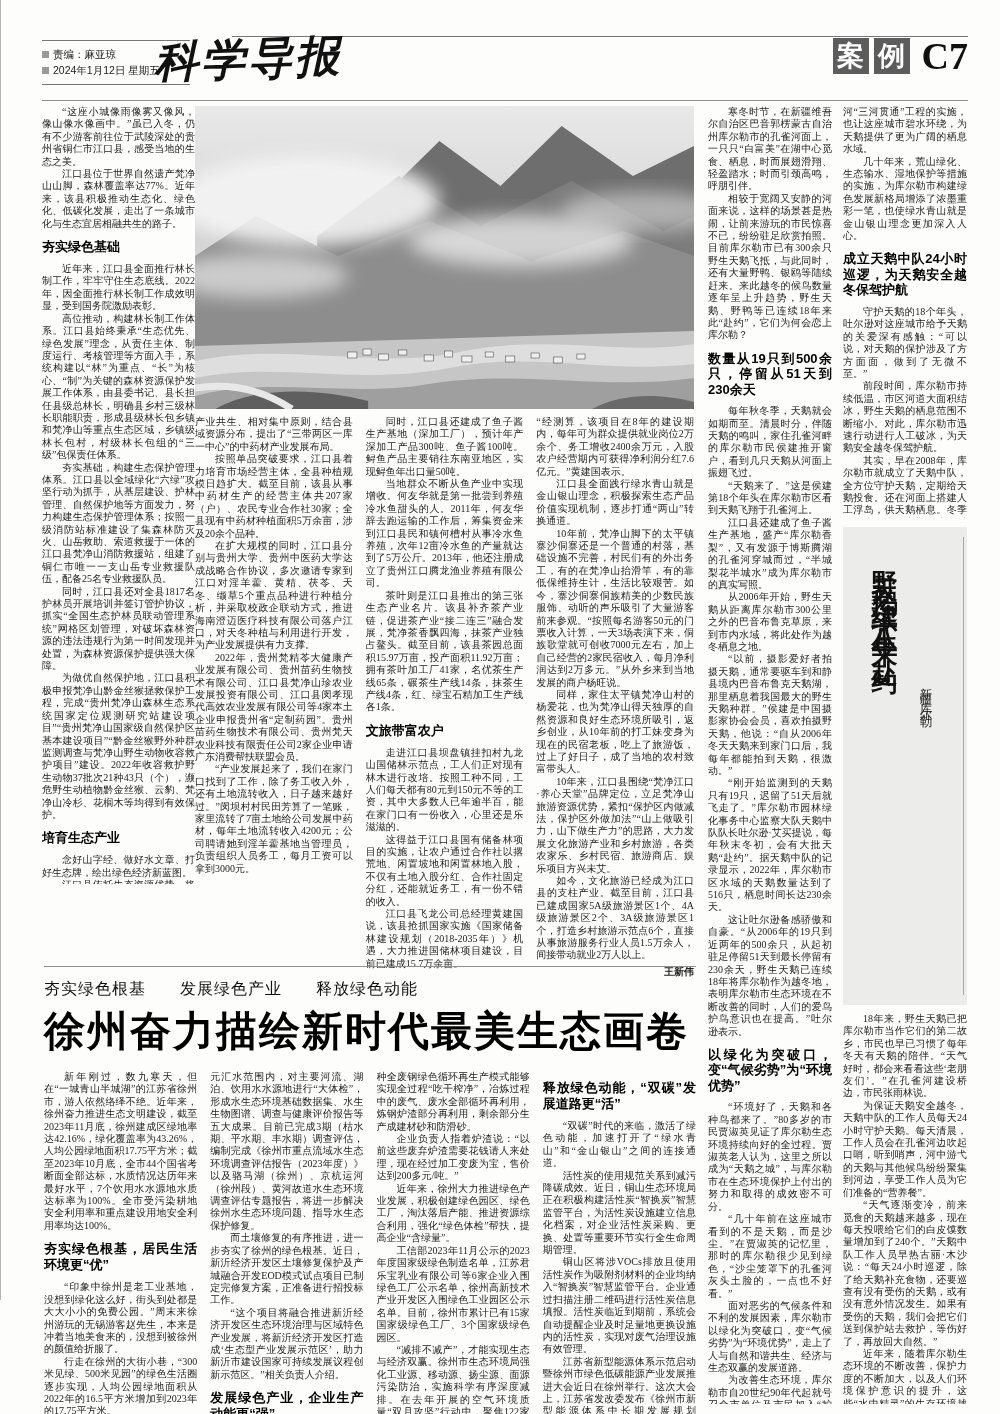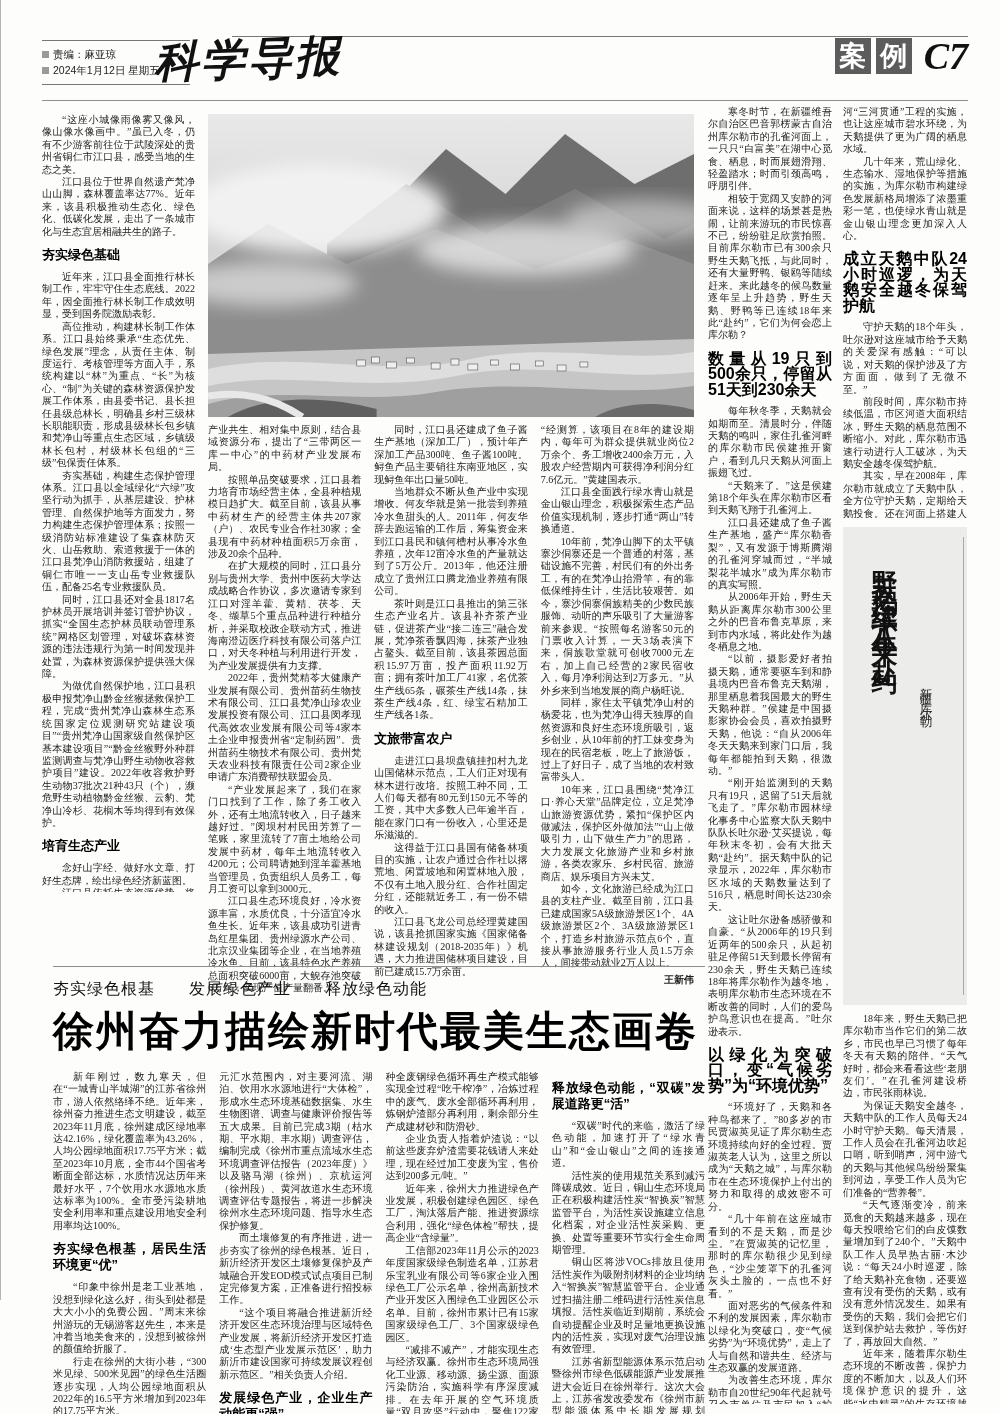--- a/index.html
+++ b/index.html
@@ -13,56 +13,56 @@
   #topbar{position:absolute;left:42px;top:34px;width:926px;height:64px;}
   #topbar .top-rule{position:absolute;left:190px;right:0;top:2px;height:1px;background:#777;}
   .ed-block{position:absolute;left:0;top:6px;width:148px;border-top:1px solid #777;border-bottom:1px solid #777;
     padding:5px 0 6px 0;font-family:"Liberation Sans",sans-serif;font-size:10.5px;line-height:16px;color:#222;}
   .ed-block .sq{display:inline-block;width:7px;height:7px;background:#9a9a9a;margin-right:4px;}
   .masthead{position:absolute;left:112px;top:-4px;font-size:44px;font-weight:bold;font-style:italic;
     letter-spacing:3px;transform:rotate(-2deg);font-family:"Liberation Serif",serif;color:#111;}
   .sec-wrap{position:absolute;right:0;top:0;display:flex;align-items:center;}
   .sec-box{width:36px;height:36px;background:#5c5c5c;color:#fff;font-family:"Liberation Sans",sans-serif;
     font-weight:bold;font-size:27px;line-height:36px;text-align:center;margin-left:5px;}
-  .page-no{font-size:38px;font-weight:bold;margin-left:12px;font-family:"Liberation Serif",serif;color:#111;font-style:italic;}
+  .page-no{font-size:38px;font-weight:bold;margin-left:12px;font-family:"Liberation Serif",serif;color:#111;}
   #header-rule{left:42px;right:32px;top:100px;height:1px;}
   
   .col{overflow:hidden;text-align:justify;font-size:10px;line-height:12.4px;}
   .para{text-indent:2em;margin:0;}
   .para.cont{text-indent:0;}
   .sub{font-family:"Liberation Sans",sans-serif;font-weight:bold;font-size:13px;line-height:16px;
     margin:9px 0 8px 0;text-indent:0;color:#000;}
   .byl{text-align:right;font-weight:bold;font-family:"Liberation Sans",sans-serif;margin-top:4px;}
   
   #article1{position:absolute;left:42px;top:106px;width:652px;height:854px;}
   #a1-headline{font-family:"Liberation Sans",sans-serif;font-weight:bold;font-size:43px;
     letter-spacing:4px;text-align:center;margin:2px 0 12px 0;color:#000;}
-  #a1-body{display:flex;gap:13px;height:778px;margin-top:8px;}
+  #a1-body{display:flex;height:778px;}
   #a1-col1{width:153px;flex:none;height:100%;}
   #a1-right{flex:1;display:flex;flex-direction:column;}
   #a1-photo{width:100%;height:303px;flex:none;background:#cfcfcf;}
   #a1-cols{flex:1;display:flex;gap:13px;margin-top:7px;}
   #a1-cols .col{flex:1;height:100%;}
   
   #v-divider{left:698px;top:104px;width:1px;height:1300px;background:#b5b5b5;}
   #swan{position:absolute;left:708px;top:106px;width:260px;height:1298px;display:flex;gap:11px;}
   #swan .swan-col{width:124px;flex:none;}
   #swanA{height:1298px;}
   #swanB{display:flex;flex-direction:column;justify-content:center;}
   #swanB-top{height:412px;flex:none;}
   #sidebar{height:478px;flex:none;background:#ececea;position:relative;margin:9px 0 8px 0;}
   #sidebar:after{content:"";position:absolute;right:3px;top:10px;bottom:10px;width:1px;background:#a9a9a9;}
   .v-head{writing-mode:vertical-rl;font-weight:bold;font-size:26px;letter-spacing:9px;
     position:absolute;left:24px;top:22px;height:440px;font-family:"Liberation Serif",serif;color:#111;}
   .v-sub{writing-mode:vertical-rl;font-size:12.5px;letter-spacing:7px;position:absolute;left:74px;top:150px;
     height:200px;color:#222;}
   #swanB-bottom{flex:1;overflow:hidden;}
-  #swan .sub{font-size:16px;line-height:15.5px;}
-  
-  #article3{position:absolute;left:53px;top:966px;width:652px;height:444px;border-top:1px solid #8f8f8f;}
+  #swan .sub{font-size:13px;line-height:15.5px;}
+  
+  #article3{position:absolute;left:44px;top:966px;width:652px;height:444px;border-top:1px solid #8f8f8f;}
   #a3-kicker{font-family:"Liberation Sans",sans-serif;font-size:16px;letter-spacing:1px;
     margin:12px 0 4px 0;color:#111;}
   #a3-headline{font-family:"Liberation Serif",serif;font-weight:bold;font-size:41px;
     letter-spacing:2px;margin:2px 0 12px 0;color:#000;}
   #a3-cols{display:flex;gap:13px;height:346px;}
   #a3-cols .col{flex:1;height:100%;}
 </style>
 </head>
 <body>
 
@@ -136,21 +136,20 @@
         <path d="M390,303 C420,286 460,288 490,296 L490,303 Z" fill="#6a6a6a"></path>
         <path d="M0,282 C40,276 70,286 95,303" stroke="#e8e8e8" stroke-width="7" fill="none"></path>
       </svg>
       <div id="a1-cols">
         <div class="col">
             <div class="para cont">产业共生、相对集中原则，结合县域资源分布，提出了“三带两区一库一中心”的中药材产业发展布局。</div>
             <div class="para">按照单品突破要求，江口县着力培育市场经营主体，全县种植规模日趋扩大。截至目前，该县从事中药材生产的经营主体共207家（户）、农民专业合作社30家；全县现有中药材种植面积5万余亩，涉及20余个品种。</div>
             <div class="para">在扩大规模的同时，江口县分别与贵州大学、贵州中医药大学达成战略合作协议，多次邀请专家到江口对淫羊藿、黄精、茯苓、天冬、缬草5个重点品种进行种植分析，并采取校政企联动方式，推进海南澄迈医疗科技有限公司落户江口，对天冬种植与利用进行开发，为产业发展提供有力支撑。</div>
             <div class="para">2022年，贵州梵精苓大健康产业发展有限公司、贵州苗药生物技术有限公司、江口县梵净山珍农业发展投资有限公司、江口县闵孝现代高效农业发展有限公司等4家本土企业申报贵州省“定制药园”。贵州苗药生物技术有限公司、贵州梵天农业科技有限责任公司2家企业申请广东消费帮扶联盟会员。</div>
             <div class="para">“产业发展起来了，我们在家门口找到了工作，除了务工收入外，还有土地流转收入，日子越来越好过。”闵坝村村民田芳算了一笔账，家里流转了7亩土地给公司发展中药材，每年土地流转收入4200元；公司聘请她到淫羊藿基地当管理员，负责组织人员务工，每月工资可以拿到3000元。</div>
-            <div class="para">江口县生态环境良好，冷水资源丰富，水质优良，十分适宜冷水鱼生长。近年来，该县成功引进青岛红星集团、贵州绿源水产公司、北京汉业集团等企业，在当地养殖冷水鱼。目前，该县特色水产养殖总面积突破6000亩，大鲵存池突破6万尾，实现产值产量翻番。</div>
           </div>
         <div class="col">
             <div class="para">同时，江口县还建成了鱼子酱生产基地（深加工厂），预计年产深加工产品300吨、鱼子酱100吨。鲟鱼产品主要销往东南亚地区，实现鲟鱼年出口量50吨。</div>
             <div class="para">当地群众不断从鱼产业中实现增收。何友华就是第一批尝到养殖冷水鱼甜头的人。2011年，何友华辞去跑运输的工作后，筹集资金来到江口县民和镇何槽村从事冷水鱼养殖，次年12亩冷水鱼的产量就达到了5万公斤。2013年，他还注册成立了贵州江口腾龙渔业养殖有限公司。</div>
             <div class="para">茶叶则是江口县推出的第三张生态产业名片。该县补齐茶产业链，促进茶产业“接二连三”融合发展，梵净茶香飘四海，抹茶产业独占鳌头。截至目前，该县茶园总面积15.97万亩，投产面积11.92万亩；拥有茶叶加工厂41家，名优茶生产线65条，碾茶生产线14条，抹茶生产线4条，红、绿宝石精加工生产线各1条。</div>
             <div class="sub">文旅带富农户</div>
             <div class="para">走进江口县坝盘镇挂扣村九龙山国储林示范点，工人们正对现有林木进行改培。按照工种不同，工人们每天都有80元到150元不等的工资，其中大多数人已年逾半百，能在家门口有一份收入，心里还是乐滋滋的。</div>
             <div class="para">这得益于江口县国有储备林项目的实施，让农户通过合作社以撂荒地、闲置坡地和闲置林地入股，不仅有土地入股分红、合作社固定分红，还能就近务工，有一份不错的收入。</div>
             <div class="para">江口县飞龙公司总经理黄建国说，该县抢抓国家实施《国家储备林建设规划（2018-2035年）》机遇，大力推进国储林项目建设，目前已建成15.7万余亩。</div>
           </div>

